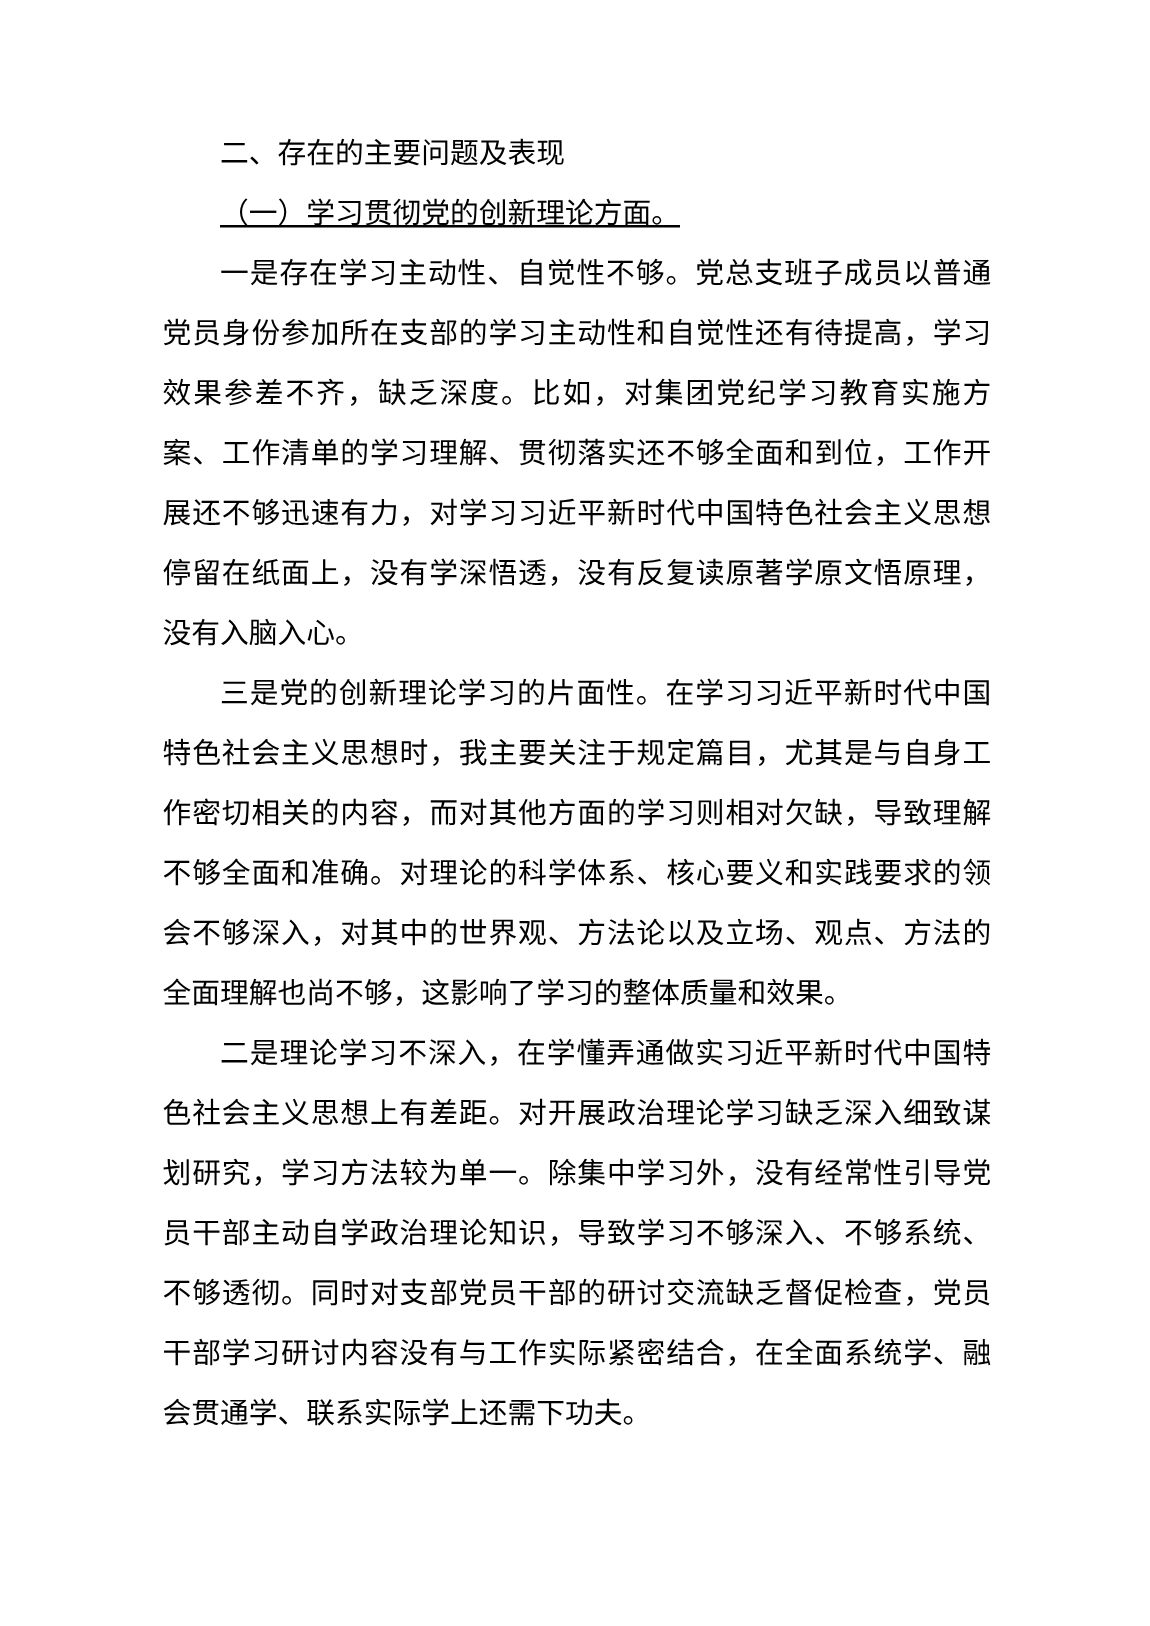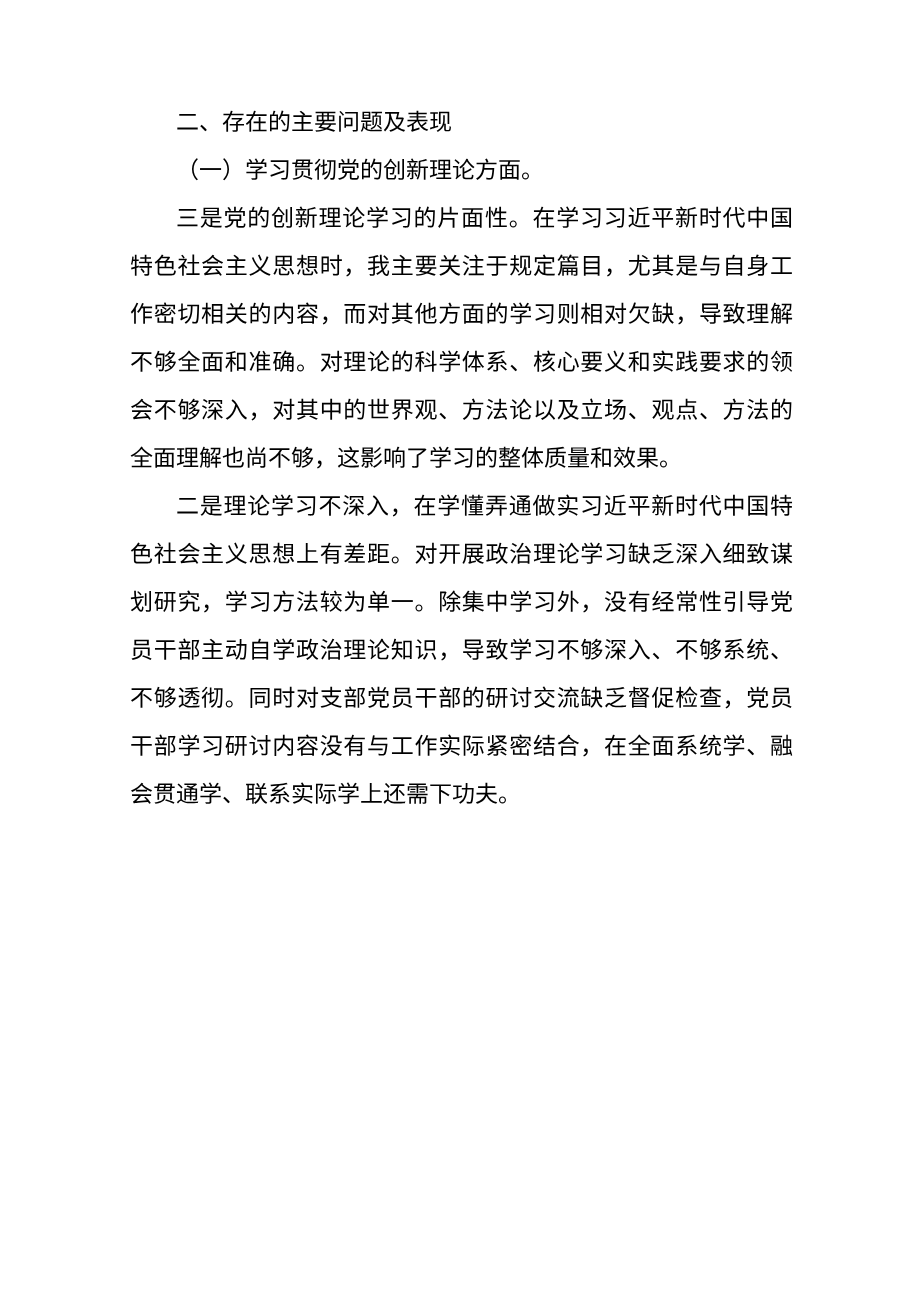--- a/index.html
+++ b/index.html
@@ -30,23 +30,24 @@
     font-weight: normal;
     line-height: 48px;
     color: #000000;
     text-indent: 2em;
     text-align: justify;
     text-justify: inter-ideograph;
     letter-spacing: 0px;
   }
   
   .doc-heading { text-align: left; }
-  .doc-subheading { text-align: left; }
+  .doc-subheading { text-align: left; text-decoration: underline; }
 </style>
 </head>
 <body>
 
 <div class="page">
   <h2 class="doc-heading">二、存在的主要问题及表现</h2>
   <h3 class="doc-subheading">（一）学习贯彻党的创新理论方面。</h3>
+  <p class="doc-paragraph">一是存在学习主动性、自觉性不够。党总支班子成员以普通党员身份参加所在支部的学习主动性和自觉性还有待提高，学习效果参差不齐，缺乏深度。比如，对集团党纪学习教育实施方案、工作清单的学习理解、贯彻落实还不够全面和到位，工作开展还不够迅速有力，对学习习近平新时代中国特色社会主义思想停留在纸面上，没有学深悟透，没有反复读原著学原文悟原理，没有入脑入心。</p>
   <p class="doc-paragraph">三是党的创新理论学习的片面性。在学习习近平新时代中国特色社会主义思想时，我主要关注于规定篇目，尤其是与自身工作密切相关的内容，而对其他方面的学习则相对欠缺，导致理解不够全面和准确。对理论的科学体系、核心要义和实践要求的领会不够深入，对其中的世界观、方法论以及立场、观点、方法的全面理解也尚不够，这影响了学习的整体质量和效果。</p>
   <p class="doc-paragraph">二是理论学习不深入，在学懂弄通做实习近平新时代中国特色社会主义思想上有差距。对开展政治理论学习缺乏深入细致谋划研究，学习方法较为单一。除集中学习外，没有经常性引导党员干部主动自学政治理论知识，导致学习不够深入、不够系统、不够透彻。同时对支部党员干部的研讨交流缺乏督促检查，党员干部学习研讨内容没有与工作实际紧密结合，在全面系统学、融会贯通学、联系实际学上还需下功夫。</p>
 </div>
 
 </body></html>

